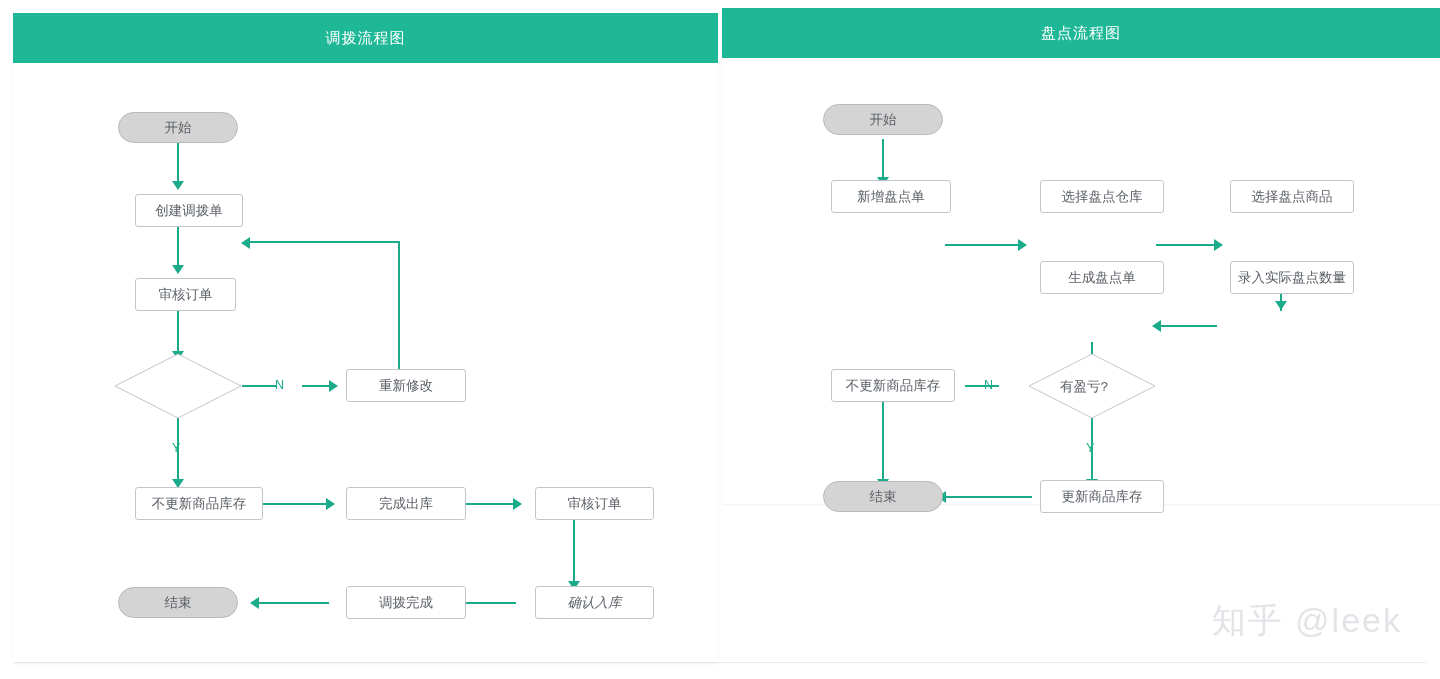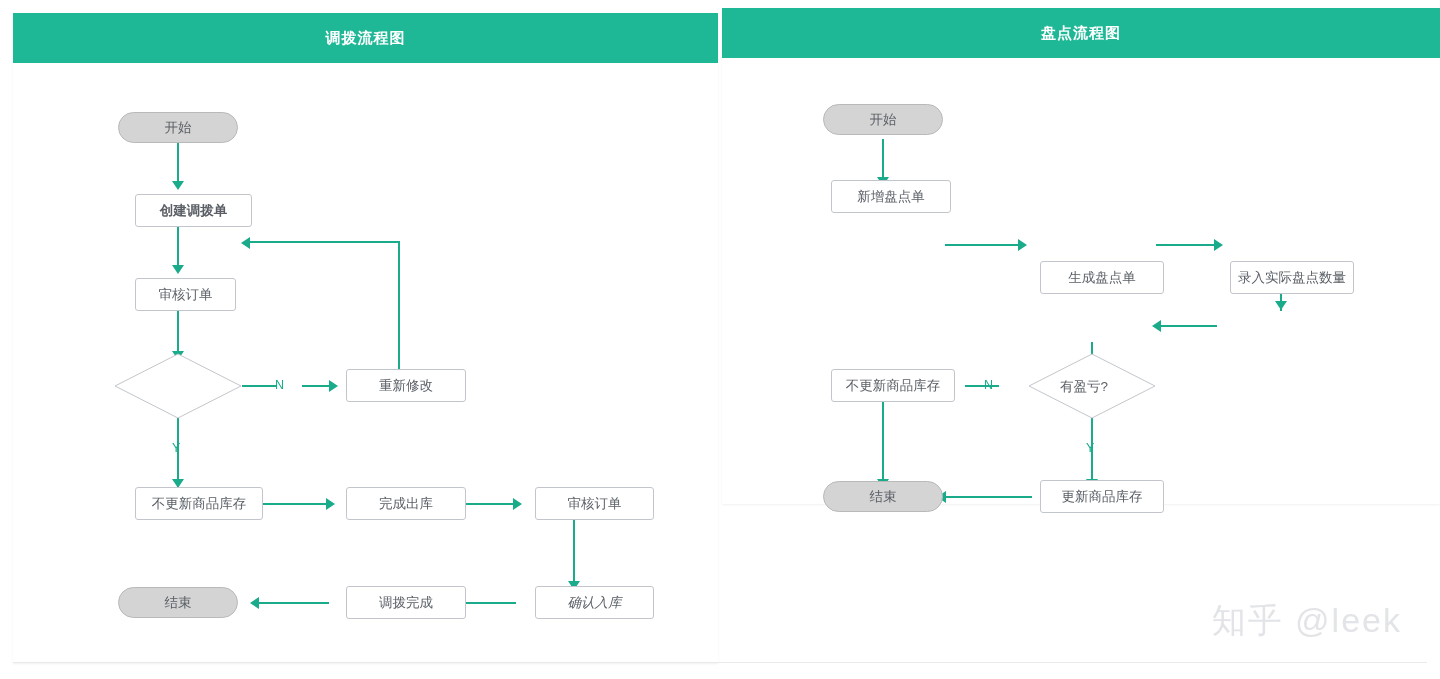--- a/index.html
+++ b/index.html
@@ -38,21 +38,21 @@
     box-shadow: 0 1px 2px rgba(0,0,0,0.06);
   }
   .panel-header {
     position: absolute;
     left: 0; top: 0;
     width: 100%;
     height: 50px;
     background: #1fb896;
     color: #ffffff;
     font-size: 15px;
-    font-weight: bold;
+    font-weight: normal;
     display: flex;
     align-items: center;
     justify-content: center;
     letter-spacing: 1px;
   }
   .panel-body {
     position: absolute;
     left: 0; top: 50px;
     width: 100%;
     bottom: 0;
@@ -198,21 +198,21 @@
       <div class="edge-label" style="left:159px; top:379px;">Y</div>
 
       <div class="diamond" style="left:101px; top:290px;">
         <svg width="128" height="66" viewBox="0 0 128 66">
           <polygon points="64,1 127,33 64,65 1,33" fill="#ffffff" stroke="#c2c6cc" stroke-width="1"></polygon>
         </svg>
       </div>
 
       <div class="node term" style="left:105px; top:49px;  width:120px;">开始</div>
 
-      <div class="node rect" style="left:114px; top:131px; width:117px;font-weight:bold;">创建调拨单</div>
+      <div class="node rect" style="left:114px; top:131px; width:108px;">创建调拨单</div>
 
       <div class="node rect" style="left:114px; top:215px; width:101px;">审核订单</div>
 
       <div class="node rect" style="left:325px; top:306px; width:120px;">重新修改</div>
 
       <div class="node rect" style="left:114px; top:424px; width:128px;">不更新商品库存</div>
 
       <div class="node rect" style="left:325px; top:424px; width:120px;">完成出库</div>
 
       <div class="node rect" style="left:514px; top:424px; width:119px;">审核订单</div>
@@ -268,21 +268,23 @@
         <svg width="128" height="66" viewBox="0 0 128 66">
           <polygon points="64,1 127,33 64,65 1,33" fill="#ffffff" stroke="#c2c6cc" stroke-width="1"></polygon>
         </svg>
       </div>
       <div class="node diamond-label" style="left:298px; top:312px; width:128px;">有盈亏?</div>
 
       <div class="node term" style="left:101px; top:46px;  width:120px;">开始</div>
 
       <div class="node rect" style="left:101px; top:122px; width:120px;">新增盘点单</div>
 
-
+      <div class="node rect" style="left:310px; top:122px; width:124px;">选择盘点仓库</div>
+
+      <div class="node rect" style="left:500px; top:122px; width:124px;">选择盘点商品</div>
 
       <div class="node rect" style="left:310px; top:203px; width:124px;">生成盘点单</div>
 
       <div class="node rect" style="left:500px; top:203px; width:124px;">录入实际盘点数量</div>
 
       <div class="node rect" style="left:101px; top:311px; width:124px;">不更新商品库存</div>
 
       <div class="node rect" style="left:310px; top:422px; width:124px;">更新商品库存</div>
 
       <div class="node term" style="left:101px; top:423px; width:120px;">结束</div>

